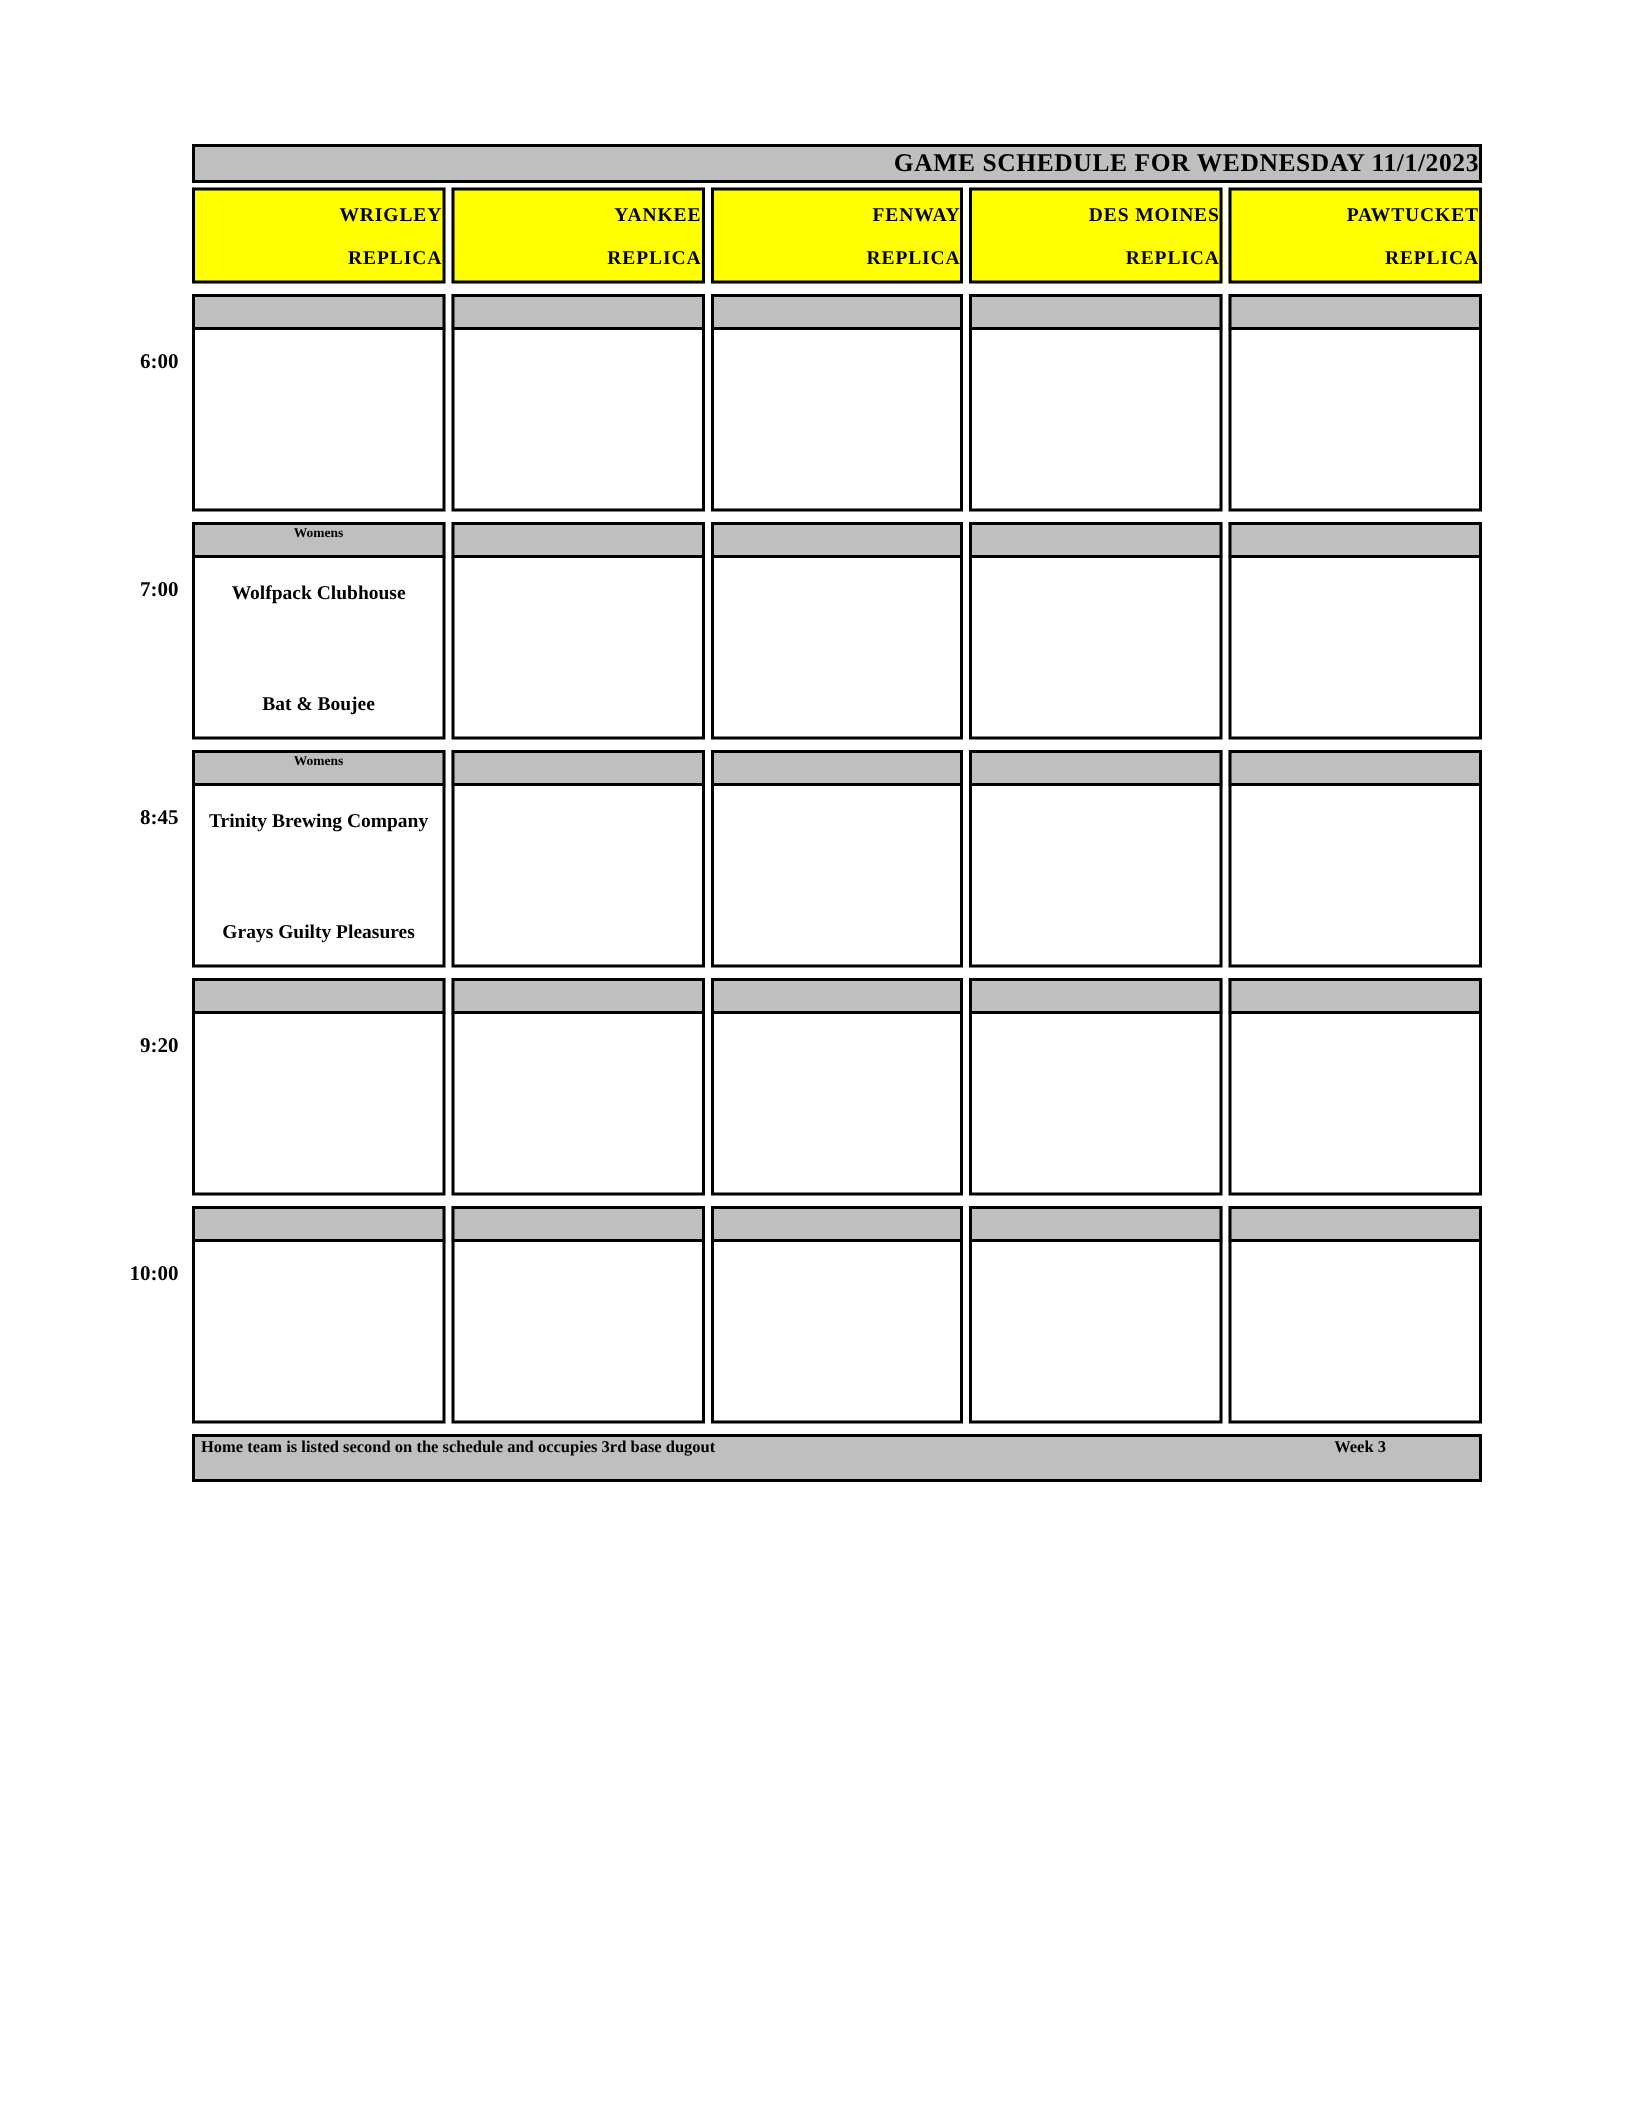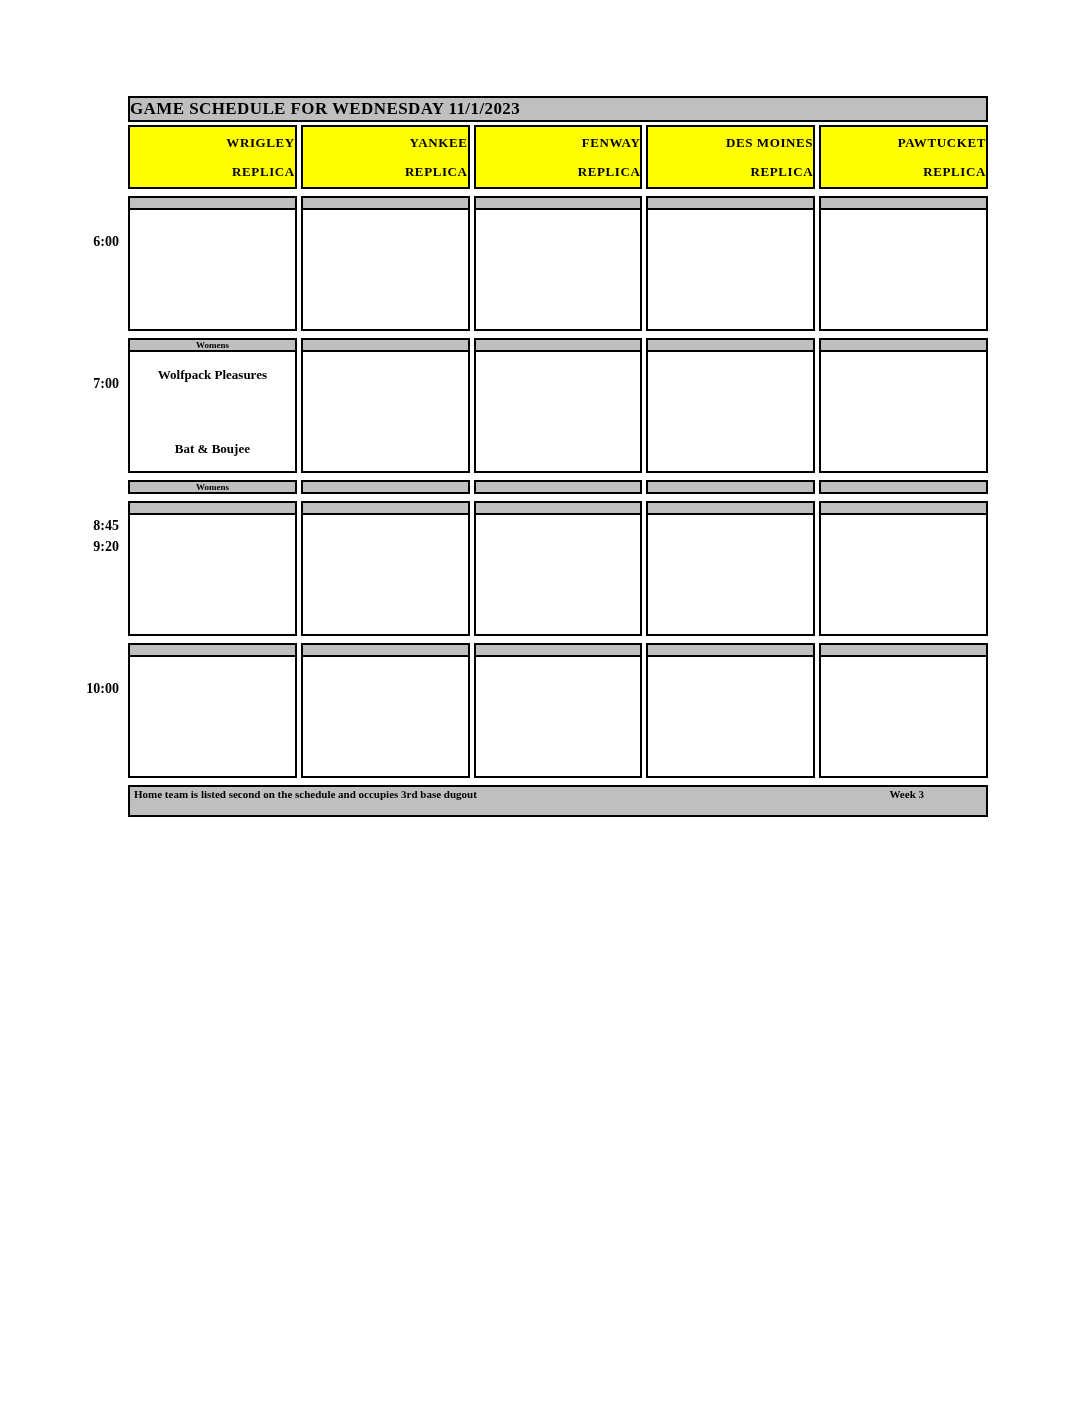--- a/index.html
+++ b/index.html
@@ -5,40 +5,40 @@
   * { box-sizing: border-box; margin: 0; padding: 0; }
   html, body { background: #ffffff; }
   body {
     width: 1088px; height: 1408px; position: relative;
     font-family: "Liberation Serif", serif; font-weight: bold; color: #000;
   }
   .schedule { position: absolute; left: 128px; top: 96px; width: 860px; }
 
   .title-bar {
     background: #bfbfbf; border: 2px solid #000; height: 26px;
-    text-align: left; font-size: 17px; line-height: 22px; letter-spacing: .4px;
+    text-align: right; font-size: 17px; line-height: 22px; letter-spacing: .4px;
     margin-bottom: 3px;
     font-family: Liberation Serif, serif;
   }
 
   .header-row { display: flex; gap: 4px; margin-bottom: 7px; }
   .header-cell {
     flex: 1; background: #ffff00; border: 2px solid #000; height: 64px;
     display: flex; flex-direction: column; align-items: flex-end; justify-content: center;
     gap: 13px; font-size: 13px; letter-spacing: .6px; text-align: center;
   }
 
   .row { position: relative; margin-bottom: 7px; }
   .time {
     position: absolute; right: calc(100% + 9px); top: 38px;
     font-size: 14px; white-space: nowrap;
   }
   .band-row { display: flex; gap: 4px; }
   .band {
-    flex: 1; background: #bfbfbf; border: 2px solid #000; height: 14px;
+    flex: 1; background: #bfbfbf; border: 2px solid #000; height: 24px;
     font-size: 9px; line-height: 10px; text-align: center; overflow: hidden;
   }
   .cells-row { display: flex; gap: 4px; }
   .cell {
     flex: 1; background: #fff; border: 2px solid #000; height: 123px; margin-top: -2px;
     display: flex; flex-direction: column; justify-content: space-between;
     padding: 15px 8px 14px; font-size: 13px; text-align: center;
   }
   .team { min-height: 16px; line-height: 16px; }
 
@@ -115,21 +115,21 @@
     <div class="time">7:00</div>
     <div class="band-row">
       <div class="band">Womens</div>
       <div class="band"></div>
       <div class="band"></div>
       <div class="band"></div>
       <div class="band"></div>
     </div>
     <div class="cells-row">
       <div class="cell">
-        <div class="team">Wolfpack Pleasures</div>
+        <div class="team">Wolfpack Clubhouse</div>
         <div class="team">Bat &amp; Boujee</div>
       </div>
       <div class="cell">
         <div class="team"></div>
         <div class="team"></div>
       </div>
       <div class="cell">
         <div class="team"></div>
         <div class="team"></div>
       </div>
@@ -145,20 +145,42 @@
   </div>
 
   <div class="row">
     <div class="time">8:45</div>
     <div class="band-row">
       <div class="band">Womens</div>
       <div class="band"></div>
       <div class="band"></div>
       <div class="band"></div>
       <div class="band"></div>
+    </div>
+    <div class="cells-row">
+      <div class="cell">
+        <div class="team">Trinity Brewing Company</div>
+        <div class="team">Grays Guilty Pleasures</div>
+      </div>
+      <div class="cell">
+        <div class="team"></div>
+        <div class="team"></div>
+      </div>
+      <div class="cell">
+        <div class="team"></div>
+        <div class="team"></div>
+      </div>
+      <div class="cell">
+        <div class="team"></div>
+        <div class="team"></div>
+      </div>
+      <div class="cell">
+        <div class="team"></div>
+        <div class="team"></div>
+      </div>
     </div>
   </div>
 
   <div class="row">
     <div class="time">9:20</div>
     <div class="band-row">
       <div class="band"></div>
       <div class="band"></div>
       <div class="band"></div>
       <div class="band"></div>

